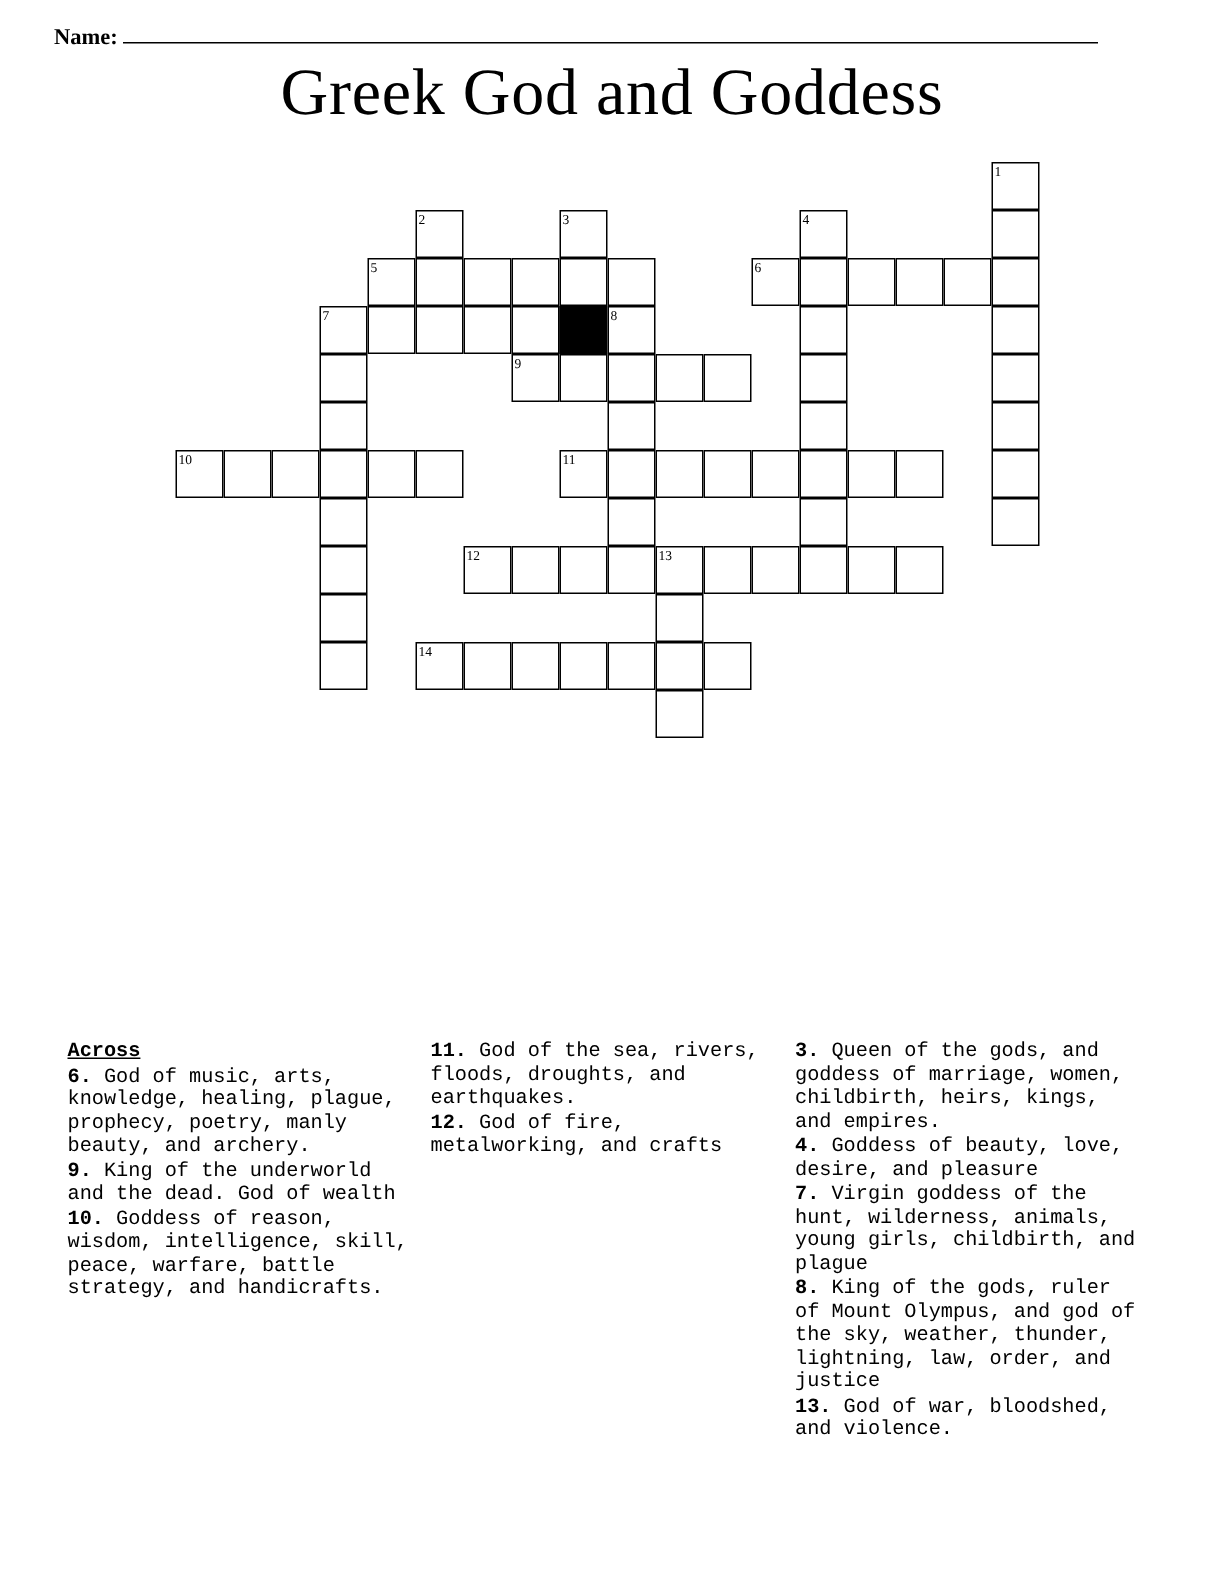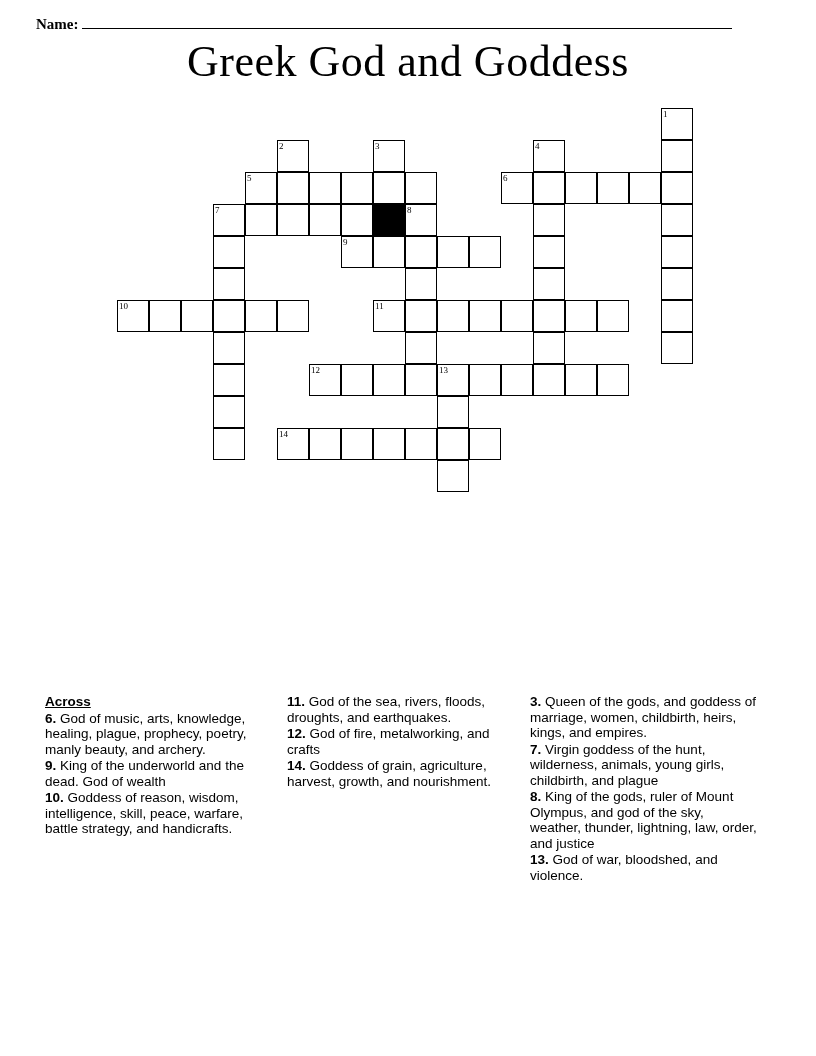--- a/index.html
+++ b/index.html
@@ -69,21 +69,21 @@
     font-size: 9px;
     line-height: 10px;
     font-family: "Liberation Serif", serif;
   }
   .clues {
     position: absolute;
     top: 694px;
     left: 0;
     width: 744px;
     height: 300px;
-    font-family: Liberation Sans, sans-serif;
+    font-family: Liberation Mono, monospace;
     font-size: 13.5px;
     line-height: 15.5px;
   }
   .col {
     position: absolute;
     top: 0;
     width: 228px;
   }
   .col1 { left: 45px; }
   .col2 { left: 287px; }
@@ -227,24 +227,24 @@
     <div id="col1-clues">
         <div class="clue"><b>6.</b><span> God of music, arts, knowledge, healing, plague, prophecy, poetry, manly beauty, and archery.</span></div>
         <div class="clue"><b>9.</b><span> King of the underworld and the dead. God of wealth</span></div>
         <div class="clue"><b>10.</b><span> Goddess of reason, wisdom, intelligence, skill, peace, warfare, battle strategy, and handicrafts.</span></div>
       </div>
   </div>
   <div class="col col2">
     <div id="col2-top">
         <div class="clue"><b>11.</b><span> God of the sea, rivers, floods, droughts, and earthquakes.</span></div>
         <div class="clue"><b>12.</b><span> God of fire, metalworking, and crafts</span></div>
-        <div class="clue"><b>14.</b><span> Goddess of grain, agriculture, harvest, growth, and nourishment.</span></div>
       </div>
   </div>
   <div class="col col3">
     <div id="col3-clues">
         <div class="clue"><b>3.</b><span> Queen of the gods, and goddess of marriage, women, childbirth, heirs, kings, and empires.</span></div>
+        <div class="clue"><b>4.</b><span> Goddess of beauty, love, desire, and pleasure</span></div>
         <div class="clue"><b>7.</b><span> Virgin goddess of the hunt, wilderness, animals, young girls, childbirth, and plague</span></div>
         <div class="clue"><b>8.</b><span> King of the gods, ruler of Mount Olympus, and god of the sky, weather, thunder, lightning, law, order, and justice</span></div>
         <div class="clue"><b>13.</b><span> God of war, bloodshed, and violence.</span></div>
       </div>
   </div>
 </div>
 
 </body></html>

